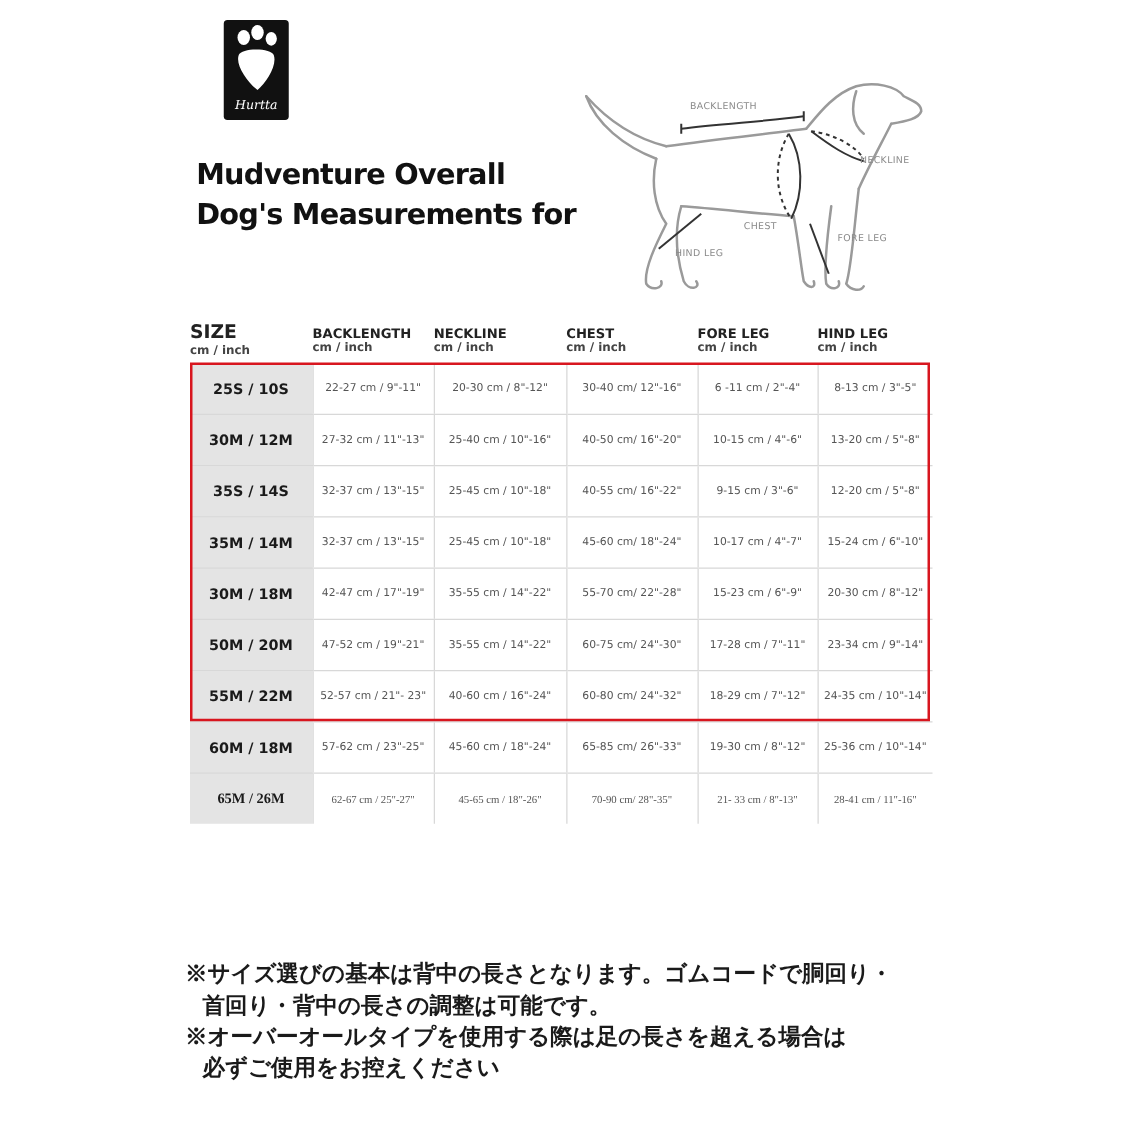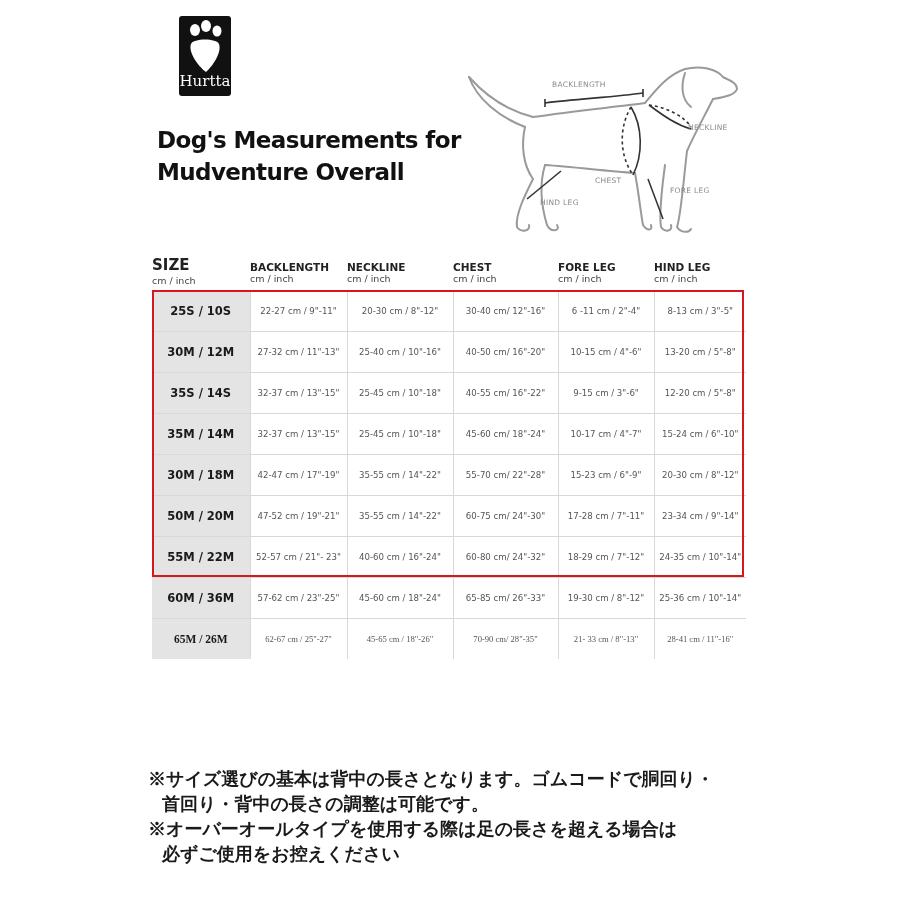--- a/index.html
+++ b/index.html
@@ -1,25 +1,25 @@
 <!DOCTYPE html>
 <html><head>
 <meta charset="utf-8">
 <style>
   html, body { margin:0; padding:0; background:#ffffff; }
   body { width:900px; height:900px; position:relative; overflow:hidden; font-family:"DejaVu Sans", sans-serif; color:#1a1a1a; }
   .logo { position:absolute; left:179px; top:16px; width:52px; height:80px; background:#111; border-radius:3px; }
   .logo svg { position:absolute; left:0; top:0; }
-  .logo .brand { position:absolute; left:0; right:0; bottom:6px; text-align:center; color:#fff; font-family:"DejaVu Serif", serif; font-size:15px; }
+  .logo .brand { position:absolute; left:0; right:0; bottom:6px; text-align:center; color:#fff; font-family:"DejaVu Serif", serif; font-style:italic; font-size:10px; }
   .title { position:absolute; left:157px; top:124px; font-family:"DejaVu Sans", sans-serif; font-weight:bold; font-size:23px; line-height:32px; color:#111; letter-spacing:-0.6px; }
   .dog { position:absolute; left:455px; top:55px; width:330px; height:190px; }
   .dog-label { position:absolute; font-size:7.5px; color:#8a8a8a; letter-spacing:0.3px; font-family:"DejaVu Sans", sans-serif; }
   table.sz { position:absolute; left:152px; top:255px; border-collapse:collapse; table-layout:fixed; width:594px; }
   table.sz th { height:36px; vertical-align:middle; font-weight:bold; font-size:10.5px; color:#222; text-align:left; padding:0; line-height:12px; }
-  table.sz th .unit { display:block; font-weight:normal; font-size:9.5px; color:#444; }
+  table.sz th .unit { display:block; font-weight:bold; font-size:9.5px; color:#444; }
   table.sz th.size-h { font-size:15px; line-height:16px; }
   table.sz td { height:40px; border-bottom:1px solid #d8d8d8; border-left:1px solid #d8d8d8; font-size:8.6px; color:#555; text-align:center; padding:0; white-space:nowrap; }
   table.sz td.sz-cell { background:#e4e4e4; font-weight:bold; font-size:11.5px; color:#1a1a1a; border-left:none; }
   table.sz tr:last-child td { border-bottom:none;font-family:Liberation Serif, serif; }
   .redbox { position:absolute; left:152px; top:290px; width:592px; height:287px; border:2px solid #d8161f; box-sizing:border-box; pointer-events:none; }
   .notes { position:absolute; left:148px; top:767px; font-size:18px; line-height:25px; color:#1a1a1a; font-family:Liberation Serif, serif; font-weight:bold; }
   .notes .indent { padding-left:14px; }
 </style>
 </head>
 <body>
@@ -28,22 +28,22 @@
   <svg width="52" height="66" viewBox="0 0 52 66">
     <ellipse cx="16" cy="14" rx="5" ry="6" fill="#fff"></ellipse>
     <ellipse cx="27" cy="10" rx="5" ry="6" fill="#fff"></ellipse>
     <ellipse cx="38" cy="15" rx="4.5" ry="5.5" fill="#fff"></ellipse>
     <path d="M12 28 C14 22, 38 22, 40 28 C43 36, 34 50, 27 56 C19 50, 9 36, 12 28 Z" fill="#fff"></path>
   </svg>
   <div class="brand">Hurtta</div>
 </div>
 
 <div class="title">
+  <div>Mudventure Overall</div>
   <div>Dog's Measurements for</div>
-  <div>Mudventure Overall</div>
 </div>
 
 <div class="dog">
   <svg width="330" height="190" viewBox="0 0 330 190">
     <g fill="none" stroke="#9a9a9a" stroke-width="2" stroke-linejoin="round" stroke-linecap="round">
 
       <path d="M14 22 C30 40, 50 55, 78 62"></path>
       <path d="M14 22 C22 44, 44 62, 70 72"></path>
 
       <path d="M78 62 C120 56, 160 52, 190 48"></path>
@@ -150,21 +150,21 @@
       </tr>
     <tr>
         <td class="sz-cell">55M / 22M</td>
         <td>52-57 cm / 21"- 23"</td>
         <td>40-60 cm / 16"-24"</td>
         <td>60-80 cm/ 24"-32"</td>
         <td>18-29 cm / 7"-12"</td>
         <td>24-35 cm / 10"-14"</td>
       </tr>
     <tr>
-        <td class="sz-cell">60M / 36M</td>
+        <td class="sz-cell">60M / 18M</td>
         <td>57-62 cm / 23"-25"</td>
         <td>45-60 cm / 18"-24"</td>
         <td>65-85 cm/ 26"-33"</td>
         <td>19-30 cm / 8"-12"</td>
         <td>25-36 cm / 10"-14"</td>
       </tr>
     <tr>
         <td class="sz-cell">65M / 26M</td>
         <td>62-67 cm / 25"-27"</td>
         <td>45-65 cm / 18"-26"</td>

